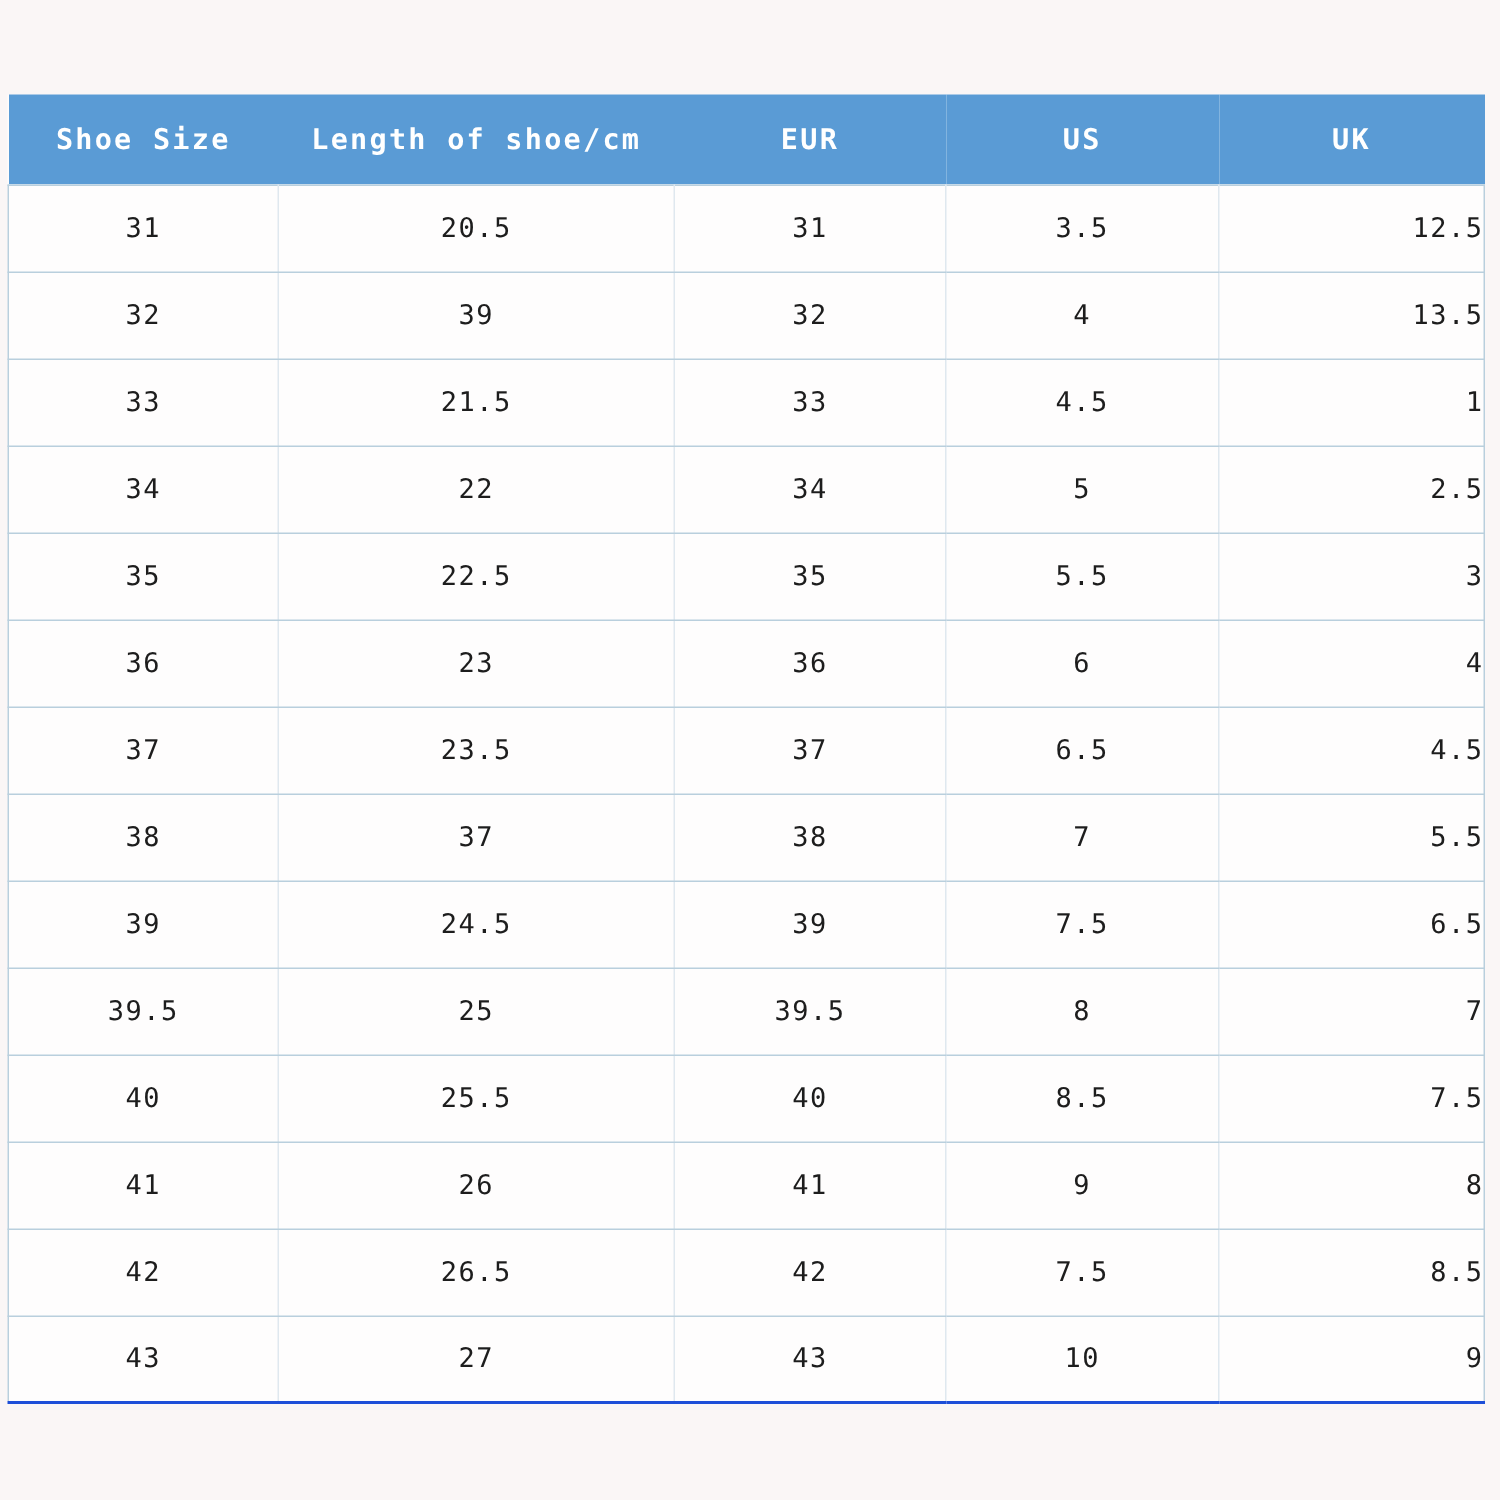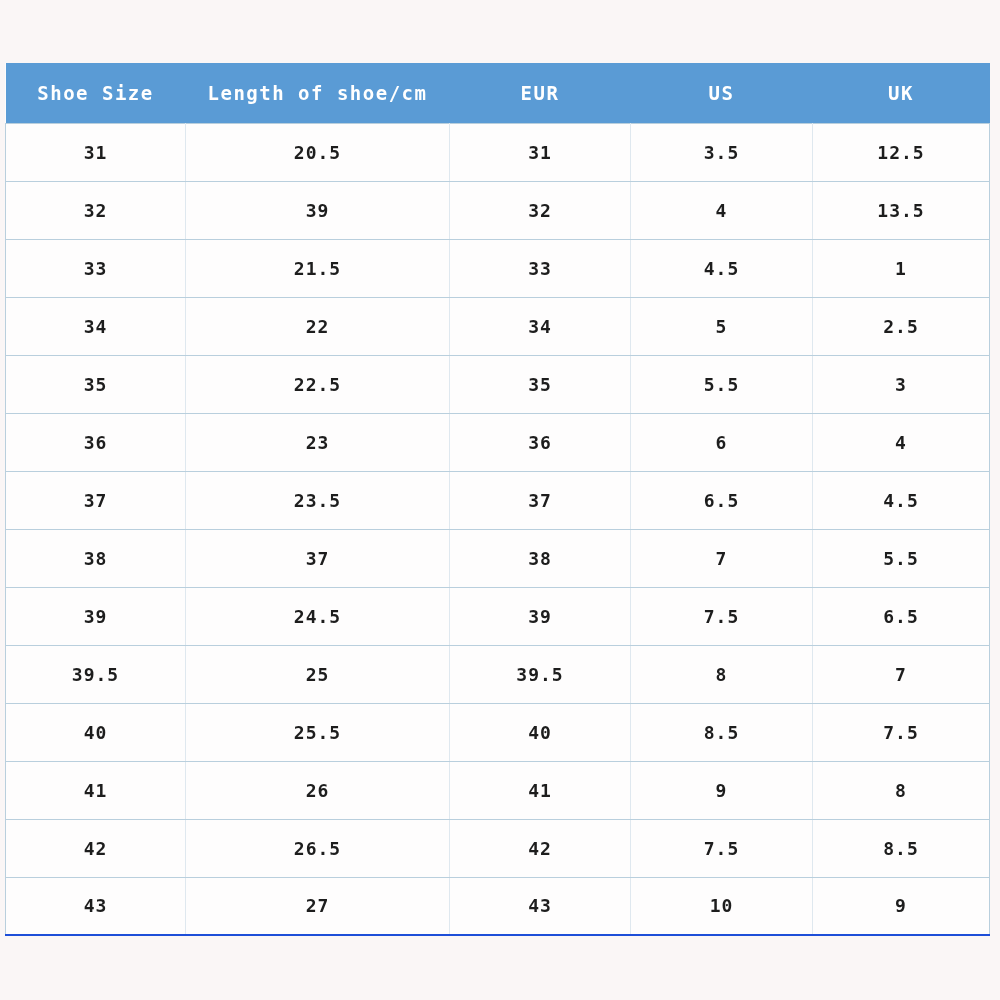--- a/index.html
+++ b/index.html
@@ -44,21 +44,20 @@
     text-align: center;
     vertical-align: middle;
     border: none;
     padding: 0;
     font-family: "DejaVu Sans Mono", "Liberation Mono", monospace;
     margin-left: 32px;
   }
 
   table.size-table tbody tr {
     height: 58px;
-    font-weight: bold;
   }
 
   table.size-table tbody td {
     color: #1d1d1d;
     font-size: 18px;
     letter-spacing: 1px;
     text-align: center;
     vertical-align: middle;
     padding: 0;
     background: #fefdfd;
@@ -67,20 +66,21 @@
     border-left: 1px solid #dfe8ef;
     border-right: 1px solid #dfe8ef;
     font-family: "DejaVu Sans Mono", "Liberation Mono", monospace;
   }
 
   table.size-table tbody td:first-child {
     border-left: 1px solid #b9cfdd;
   }
   table.size-table tbody td:last-child {
     border-right: 1px solid #b9cfdd;
+    text-align: right;
   }
   table.size-table tbody tr:last-child td {
     border-bottom: 2px solid #1d4ed8;
   }
 
   
   col.c-shoesize { width: 180px; }
   col.c-length   { width: 264px; }
   col.c-eur      { width: 181px; }
   col.c-us       { width: 182px; }

